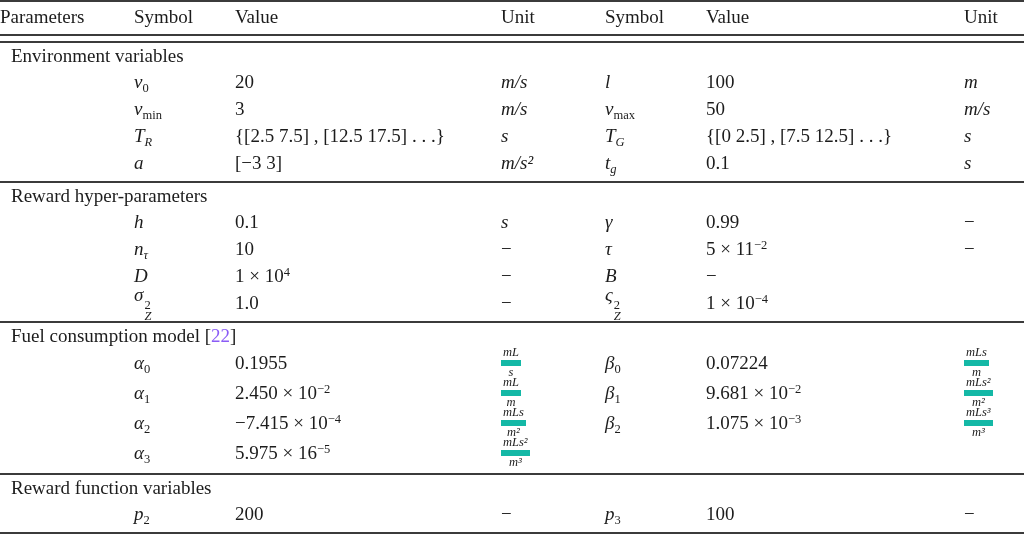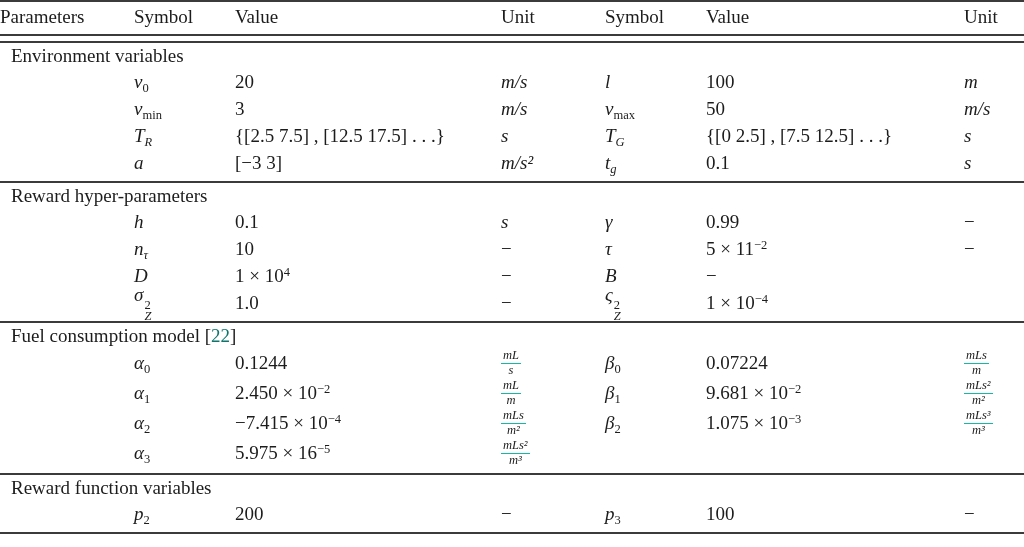--- a/index.html
+++ b/index.html
@@ -64,21 +64,21 @@
   .unit { font-style: italic; }
   .unit.dash { font-style: normal; }
   .frac {
     display: inline-block;
     text-align: center;
     font-style: italic;
     font-size: 12.5px;
     line-height: 1.1;
     vertical-align: middle;
   }
-  .frac .num { display: block; border-bottom: 1px solid #14b8a6; padding: 0 2px; }
+  .frac .num { display: block; border-bottom: 6px solid #14b8a6; padding: 0 2px; }
   .frac .den { display: block; padding: 0 2px; }
   .cite { cursor: pointer; }
 </style>
 </head>
 <body>
 
 <div class="page">
   <div class="rule top"></div>
   <div class="row header">
     <div class="c1 hcell">Parameters</div>
@@ -167,27 +167,27 @@
         <div class="c5 cell"><span class="sym"><span class="base script">ς</span><span class="stack">
               <span class="ssup">2</span>
               <span class="ssub">Z</span>
             </span></span></div>
         <div class="c6 cell"><span class="val"><span>1 × 10</span><sup>−4</sup></span></div>
         <div class="c7 cell"><span></span></div>
       </div>
       <div class="rule"></div>
       <div class="section-row">
         <span>Fuel consumption model [</span>
-        <span class="cite" style="color: #0f766e;">22</span>
+        <span class="cite" style="color: #8b5cf6;">22</span>
         <span>]</span>
       </div>
       <div class="row tall">
         <div class="c1"></div>
         <div class="c2 cell"><span class="sym"><span class="base">α</span><sub class="roman">0</sub></span></div>
-        <div class="c3 cell"><span class="val"><span>0.1244</span></span></div>
+        <div class="c3 cell"><span class="val"><span>0.1955</span></span></div>
         <div class="c4 cell"><span class="frac"><span class="num">mL</span><span class="den">s</span></span></div>
         <div class="c5 cell"><span class="sym"><span class="base">β</span><sub class="roman">0</sub></span></div>
         <div class="c6 cell"><span class="val"><span>0.07224</span></span></div>
         <div class="c7 cell"><span class="frac"><span class="num">mLs</span><span class="den">m</span></span></div>
       </div>
       <div class="row tall">
         <div class="c1"></div>
         <div class="c2 cell"><span class="sym"><span class="base">α</span><sub class="roman">1</sub></span></div>
         <div class="c3 cell"><span class="val"><span>2.450 × 10</span><sup>−2</sup></span></div>
         <div class="c4 cell"><span class="frac"><span class="num">mL</span><span class="den">m</span></span></div>

